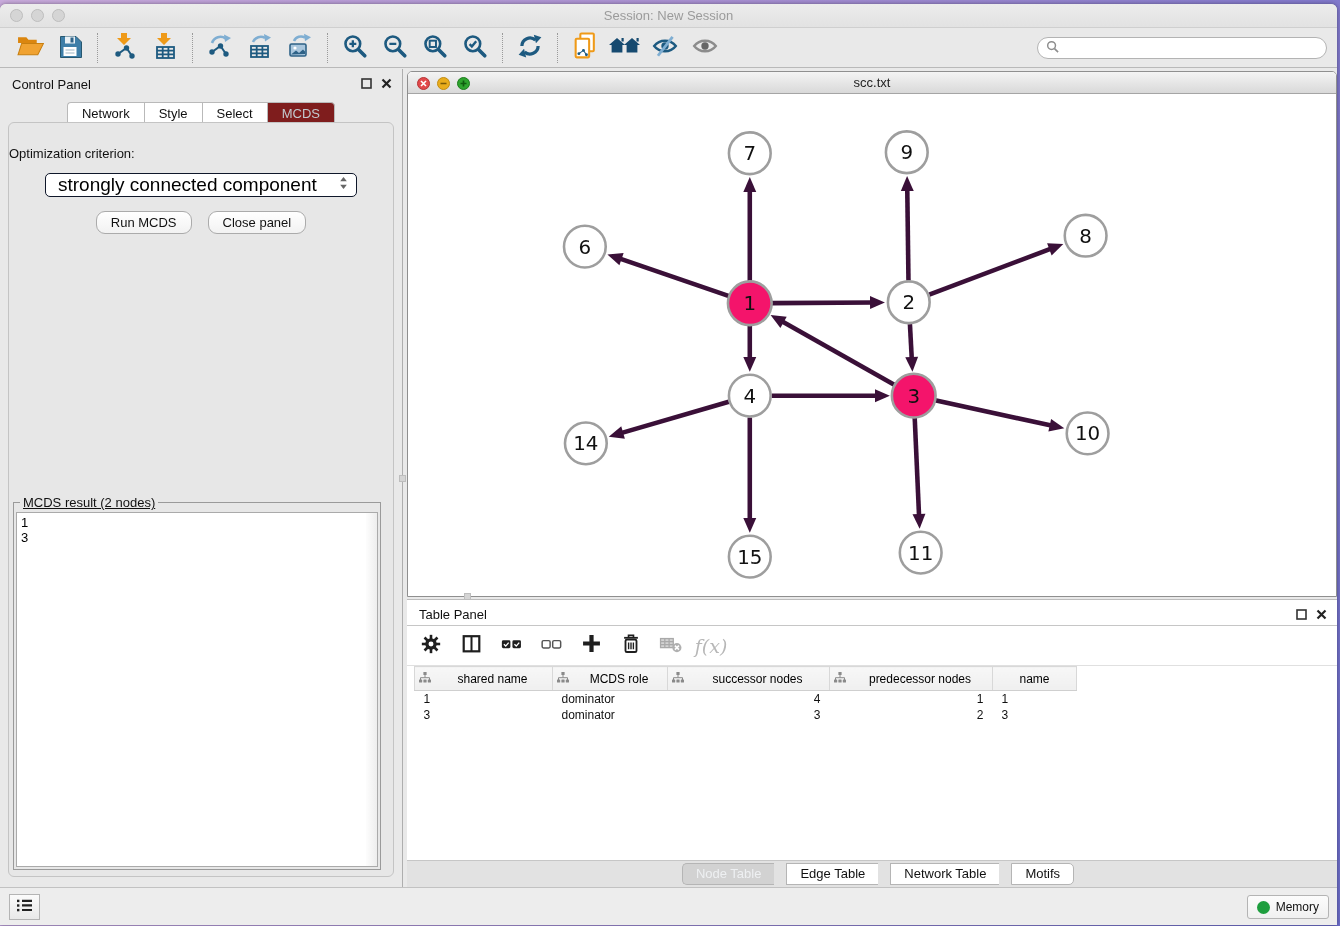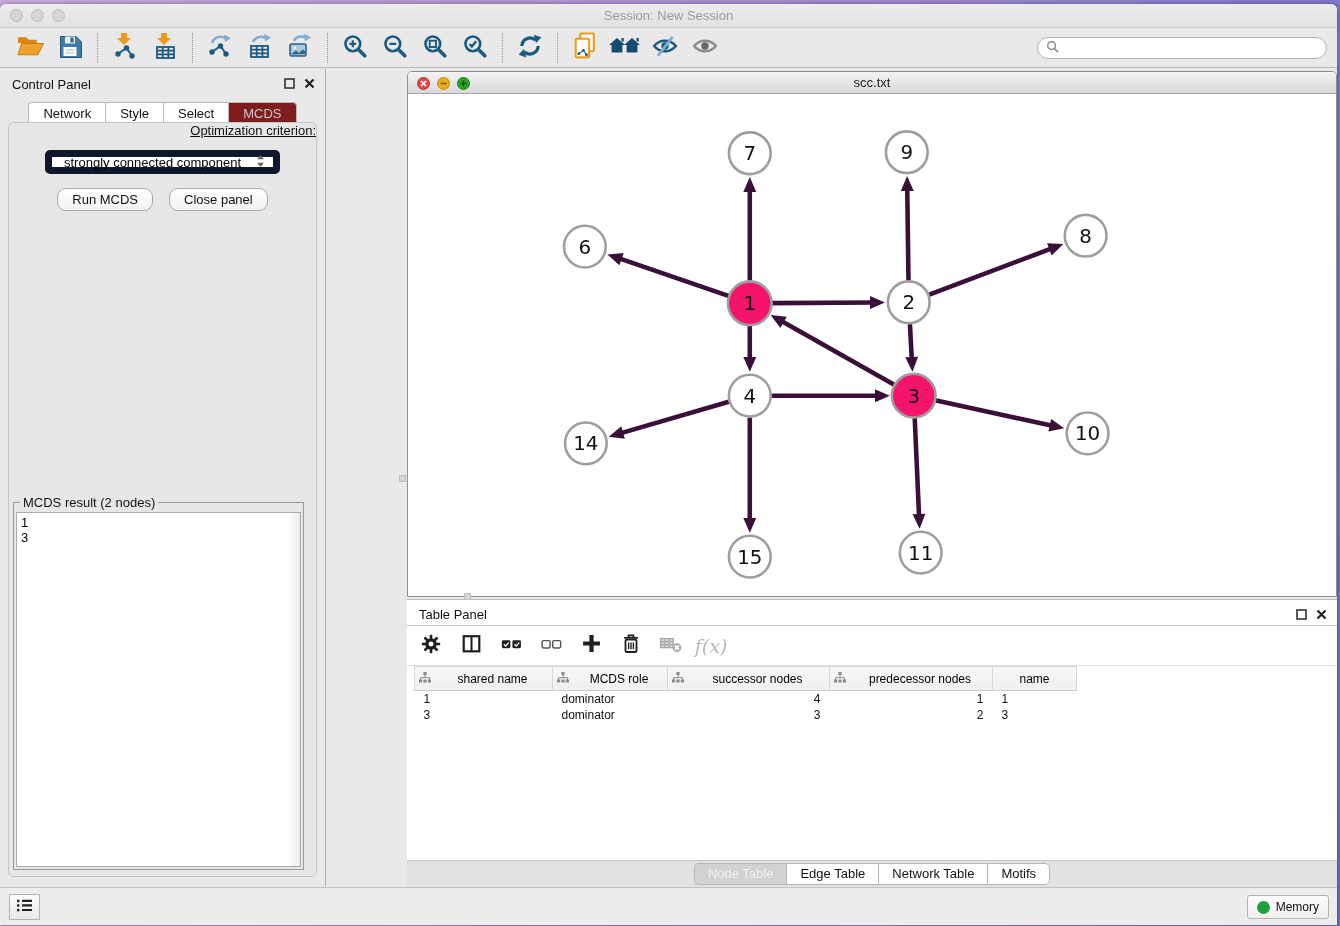--- a/index.html
+++ b/index.html
@@ -26,43 +26,43 @@
   .tb-sep { width:1px; height:30px; border-left:1px dotted #9a9a9a; margin:0 7px; }
   .searchbox { margin-left:auto; width:290px; height:22px; background:#fff;
     border:1px solid #b3b3b3; border-radius:12px; display:flex; align-items:center; padding:0 8px; }
   .searchbox input { border:none; outline:none; flex:1; font-size:12px; margin-left:5px;
     font-family:"Liberation Sans",sans-serif; background:transparent; }
 
   
   .workspace { position:absolute; top:65px; left:0; right:0; bottom:38px; }
 
   
-  .control-panel { position:absolute; left:0; top:0; width:326px; height:100%;
+  .control-panel { position:absolute; left:0; top:0; width:403px; height:100%;
     background:#e9e9e9; border-right:1px solid #aeaeae; }
   .panel-head { position:relative; height:26px; padding:6px 10px 0 12px; }
   .panel-title { font-size:13px; color:#111; }
   .panel-head-icons { position:absolute; right:10px; top:6px; display:flex; gap:9px; align-items:center; }
   .cp-tabs { display:flex; justify-content:center; margin-top:7px;text-align:center; }
   .tab { font-size:13px; padding:3px 14px 4px; background:#fff; border:1px solid #b9b9b9;
     border-right:none; color:#111; }
   .tab:first-child { border-radius:4px 0 0 4px; }
   .tab:last-child { border-right:1px solid #b9b9b9; border-radius:0 4px 4px 0; }
   .tab.active { background:#7f1d1d; color:#c3c9ce; }
   .cp-content { position:absolute; left:8px; right:8px; top:53px; bottom:10px;
     border:1px solid #c4c4c4; border-radius:6px; background:#e7e7e7; }
-  .opt-label { text-align:right; font-size:13px; color:#111;text-decoration:underline; }
-  .dropdown { margin:12px 36px 0; height:24px; background:#fff; border:7px solid #0f172a;
-    border-radius:5px; display:flex; align-items:center; padding:0 6px 0 12px; font-size:13px; }
+  .opt-label { text-align:left; margin-top:23px; font-size:13px; color:#111; }
+  .dropdown { margin:12px 36px 0; height:24px; background:#fff; border:1px solid #0f172a;
+    border-radius:5px; display:flex; align-items:center; padding:0 6px 0 12px; font-size:19px; }
   .dropdown .dd-label { flex:1; }
   .btn-row { display:flex; justify-content:center; gap:16px; margin-top:14px; }
   .pushbtn { font-size:13px; background:linear-gradient(#ffffff,#f2f2f2); border:1px solid #ababab;
     border-radius:9px; padding:3px 14px; color:#111; }
   fieldset.result { position:absolute; left:4px; right:12px; top:372px; bottom:6px;
     border:1px solid #9a9a9a; padding:2px; background:#e7e7e7; }
-  fieldset.result legend { font-size:13px; padding:0 3px; margin-left:4px; color:#111; }
+  fieldset.result legend { font-size:13px; padding:0 3px; margin-left:4px; color:#111;text-decoration:underline; }
   .result-area { position:relative; width:100%; height:100%; }
   .result-text { width:100%; height:100%; border:1px solid #aaa; background:#fff; resize:none;
     font-family:"Liberation Sans",sans-serif; font-size:13px; padding:2px 4px; outline:none; }
   .scroll-track { position:absolute; right:1px; top:1px; bottom:1px; width:11px;
     background:linear-gradient(90deg,#fdfdfd,#ededed); pointer-events:none; }
 
   
   .right-stack { position:absolute; left:404px; top:0; right:0; bottom:0; }
 
   
@@ -88,21 +88,21 @@
   table.node-table { border-collapse:collapse; font-size:12px; margin-left:7px; }
   table.node-table th { font-weight:normal; background:linear-gradient(#f7f7f7,#efefef);
     border:1px solid #d8d8d8; border-bottom:1px solid #cfcfcf; height:24px; padding:0 4px; }
   th .th-inner { display:flex; align-items:center; gap:6px; justify-content:flex-start; }
   th .th-label { flex:1; text-align:center; }
   table.node-table td { height:16px; padding:0 9px; color:#111; }
   td.num { text-align:right; }
   .tp-tabs { position:absolute; left:0; right:0; bottom:0; height:26px; background:#e2e2e2;
     display:flex; justify-content:center; align-items:center; }
   .btab { font-size:13px; padding:2px 13px 3px; background:#fff; border:1px solid #b5b5b5;
-    border-right:none; color:#111; }
+    border-right:none; color:#111;margin-left:12px; }
   .btab:first-child { border-radius:5px 0 0 5px; }
   .btab:last-child { border-right:1px solid #b5b5b5; border-radius:0 5px 5px 0; }
   .btab.active { background:#d2d2d2; color:#eef0f2; }
 
   
   .statusbar { position:absolute; left:0; right:0; bottom:0; height:38px; background:#ededed;
     border-top:1px solid #c2c2c2;text-align:right; }
   .list-btn { position:absolute; left:9px; top:6px; width:31px; height:26px;
     background:linear-gradient(#fbfbfb,#e9e9e9); border:1px solid #b4b4b4;
     display:flex; align-items:center; justify-content:center; }

